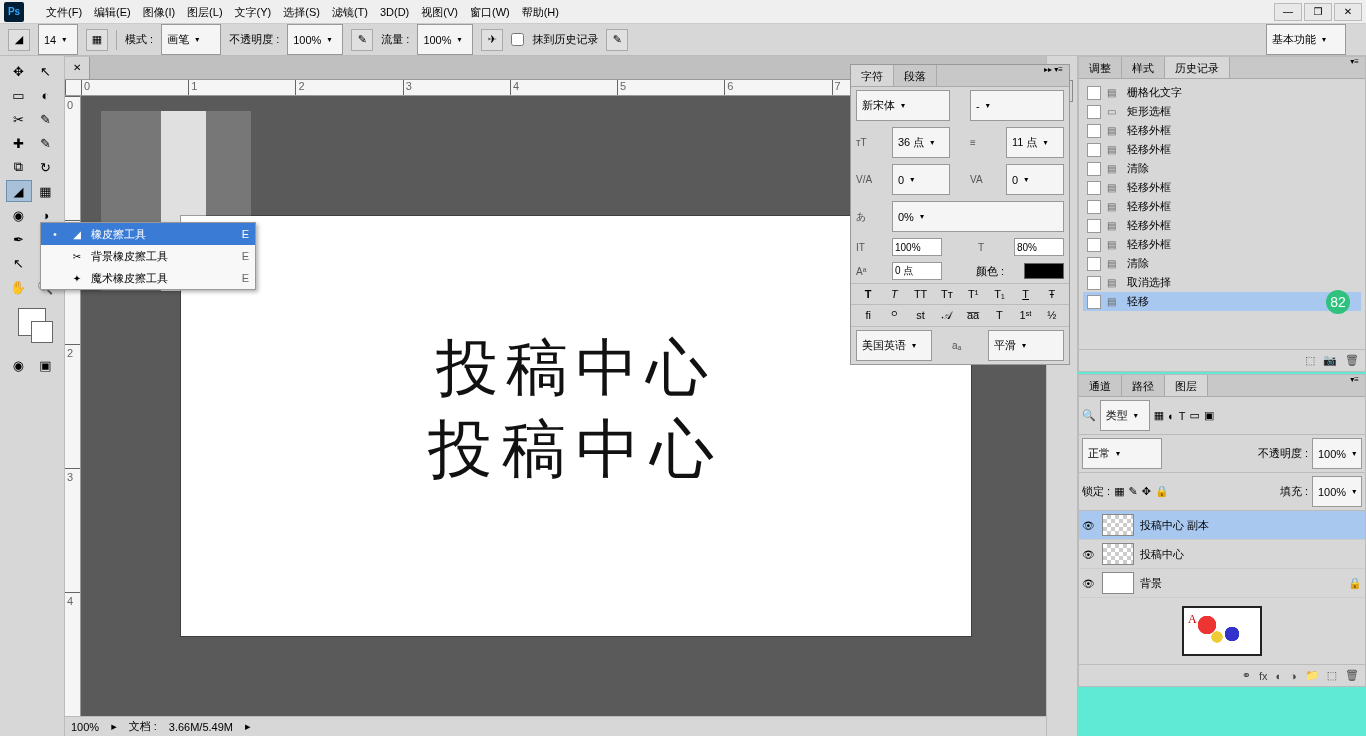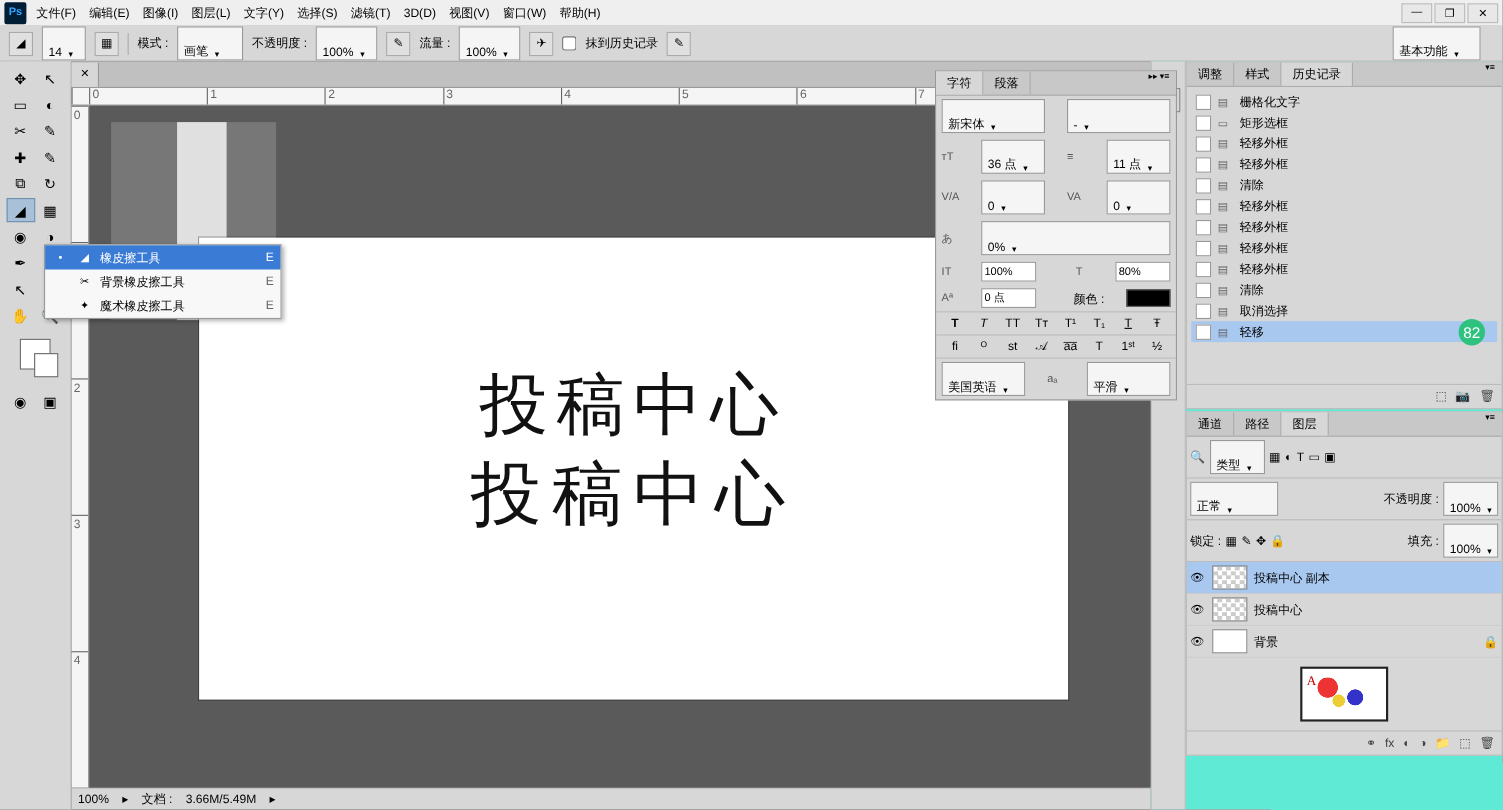--- a/index.html
+++ b/index.html
@@ -1,25 +1,25 @@
 <!DOCTYPE html>
 <html><head>
 <meta charset="utf-8">
 <style>
 *{box-sizing:border-box;margin:0;padding:0;font-family:"Microsoft YaHei",sans-serif;font-size:11px;user-select:none}
 body{background:#d7d7d7;overflow:hidden;width:1366px;height:736px}
 .menubar{height:24px;background:#f0eff0;display:flex;align-items:center;padding:0 4px;border-bottom:1px solid #ccc}
-.ps-logo{width:20px;height:20px;background:#001e36;color:#31a8ff;font-weight:bold;font-size:10px;display:flex;align-items:center;justify-content:center;margin-right:3px;border-radius:2px}
+.ps-logo{width:20px;height:20px;background:#001e36;color:#31a8ff;font-weight:bold;font-size:10px;display:flex;align-items:center;justify-content:center;margin-right:16px;border-radius:2px}
 .menu-item{padding:0 6px;line-height:24px;cursor:pointer}
 .win-controls{display:flex;margin-left:auto;gap:2px}
 .win-btn{width:28px;height:18px;border:1px solid #bbb;background:#e8e8e8;display:flex;align-items:center;justify-content:center;font-size:10px;cursor:pointer}
 .optbar{height:32px;background:#d7d7d7;display:flex;align-items:center;padding:0 8px;border-bottom:1px solid #bbb;gap:8px}
 .opt-icon{width:22px;height:22px;background:#e0e0e0;border:1px solid #aaa;display:flex;align-items:center;justify-content:center}
 .opt-sep{width:1px;height:20px;background:#aaa}
-.dropdown{display:flex;align-items:flex-end;border:1px solid #999;background:#f5f5f5;height:31px;padding:0 2px}
+.dropdown{display:flex;align-items:center;border:1px solid #999;background:#f5f5f5;height:31px;padding:0 2px}
 .dropdown span{padding:0 3px}
 .dropdown .arrow{font-size:8px}
 .workspace-dd{margin-left:auto;margin-right:12px}
 .main{display:flex;height:680px}
 .tools{width:32px;background:#d7d7d7;border-right:1px solid #bbb;display:flex;flex-direction:column;align-items:center;padding-top:4px;gap:2px}
 .tool{width:26px;height:22px;display:flex;align-items:center;justify-content:center;cursor:pointer;font-size:13px}
 .tool.active{background:#a8c0d8;border:1px solid #7090b0}
 .tool-row{display:flex;gap:1px}
 .tool-row .tool{width:13px}
 .tools-wide{width:65px}

